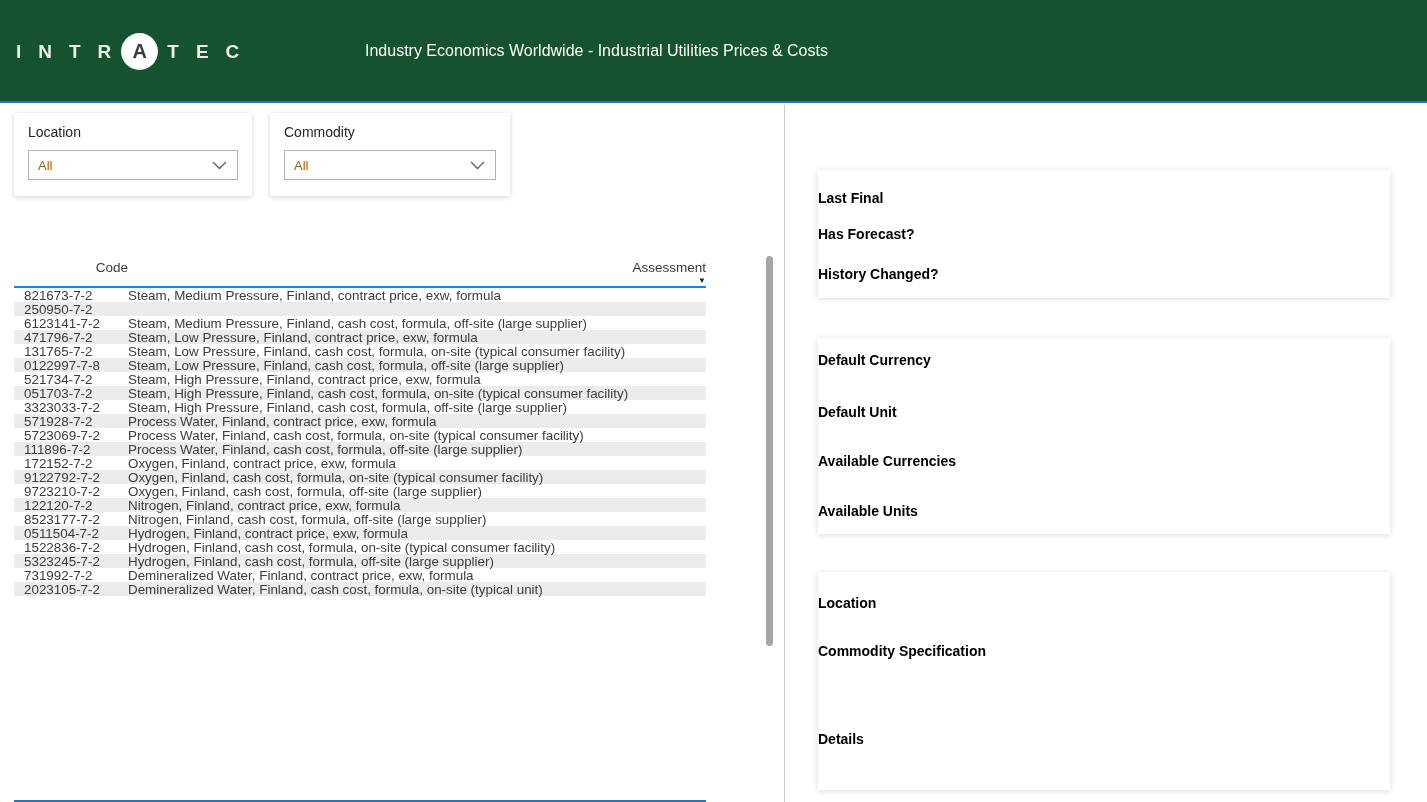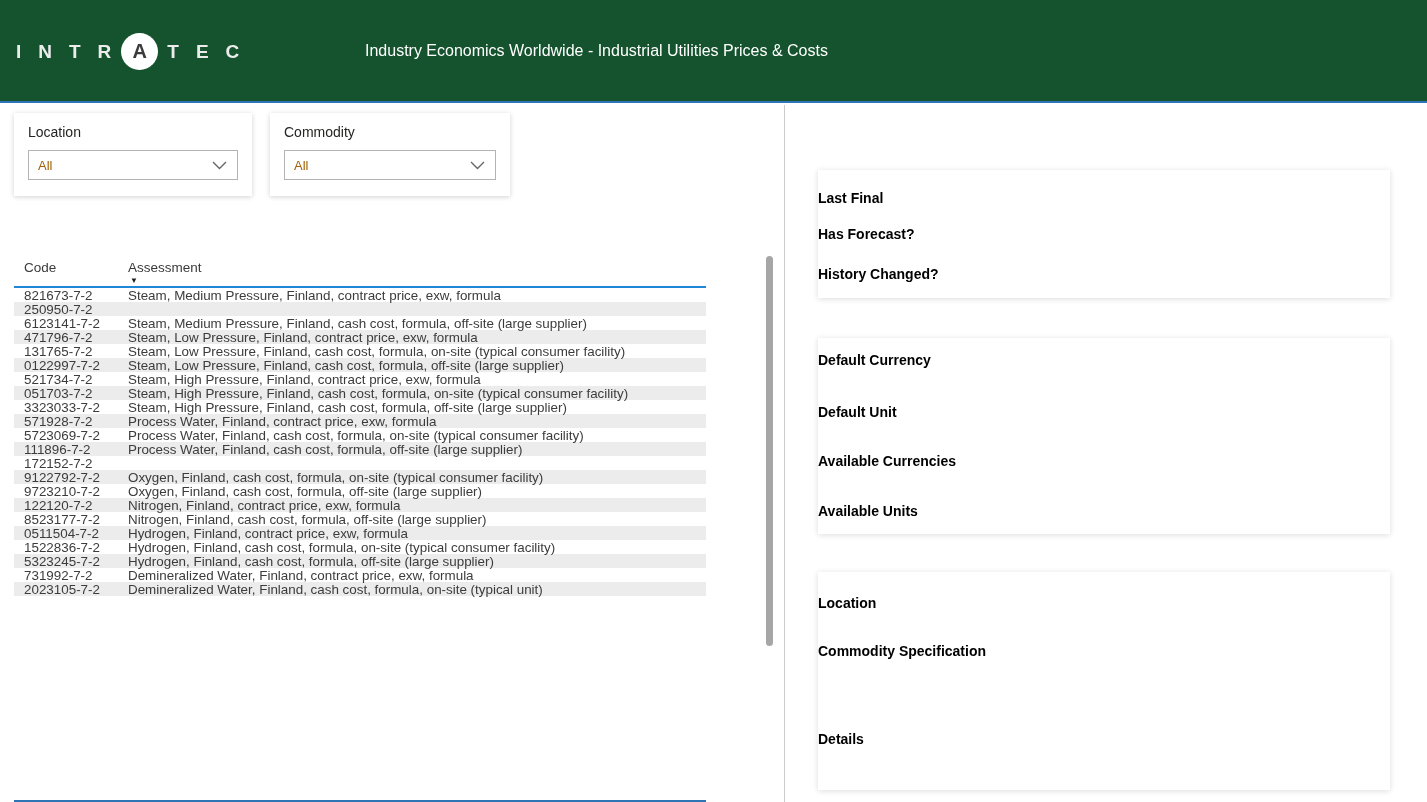--- a/index.html
+++ b/index.html
@@ -46,21 +46,21 @@
     padding:0 10px 0 9px; font-size:13px; color:#a16207;
   }
   .chev { width:15px; height:9px; display:block; }
 
   
   .table { position:absolute; left:14px; top:256px; width:692px; }
   .thead {
     display:flex; height:32px; border-bottom:2px solid #1f87d8;
     font-size:13.5px; color:#3a3a3a; cursor:pointer;
   }
-  .th { padding-top:4px; }
+  .th { padding-top:4px;text-align:right; }
   .th-code { width:114px; padding-left:10px; flex:none; }
   .th-assessment { flex:1; }
   .sort-icon { display:block; font-size:8px; line-height:9px; color:#1f1f1f; margin:1px 0 0 2px; }
   .tbody { width:100%; }
   .trow { display:flex; align-items:center; height:14px; font-size:13.4px; color:#3c3c3c;justify-content:space-between; }
   .trow:nth-child(even) { background:#ececec; }
   .td-code { width:114px; padding-left:10px; flex:none; white-space:nowrap; }
   .td-assessment { flex:1; white-space:nowrap; overflow:hidden; }
 
   .table-bottom-line {
@@ -141,21 +141,21 @@
       </div>
       <div class="trow">
         <div class="td-code">471796-7-2</div>
         <div class="td-assessment">Steam, Low Pressure, Finland, contract price, exw, formula</div>
       </div>
       <div class="trow">
         <div class="td-code">131765-7-2</div>
         <div class="td-assessment">Steam, Low Pressure, Finland, cash cost, formula, on-site (typical consumer facility)</div>
       </div>
       <div class="trow">
-        <div class="td-code">0122997-7-2</div>
+        <div class="td-code">0122997-7-8</div>
         <div class="td-assessment">Steam, Low Pressure, Finland, cash cost, formula, off-site (large supplier)</div>
       </div>
       <div class="trow">
         <div class="td-code">521734-7-2</div>
         <div class="td-assessment">Steam, High Pressure, Finland, contract price, exw, formula</div>
       </div>
       <div class="trow">
         <div class="td-code">051703-7-2</div>
         <div class="td-assessment">Steam, High Pressure, Finland, cash cost, formula, on-site (typical consumer facility)</div>
       </div>
@@ -170,20 +170,21 @@
       <div class="trow">
         <div class="td-code">5723069-7-2</div>
         <div class="td-assessment">Process Water, Finland, cash cost, formula, on-site (typical consumer facility)</div>
       </div>
       <div class="trow">
         <div class="td-code">111896-7-2</div>
         <div class="td-assessment">Process Water, Finland, cash cost, formula, off-site (large supplier)</div>
       </div>
       <div class="trow">
         <div class="td-code">172152-7-2</div>
+        <div class="td-assessment">Oxygen, Finland, contract price, exw, formula</div>
       </div>
       <div class="trow">
         <div class="td-code">9122792-7-2</div>
         <div class="td-assessment">Oxygen, Finland, cash cost, formula, on-site (typical consumer facility)</div>
       </div>
       <div class="trow">
         <div class="td-code">9723210-7-2</div>
         <div class="td-assessment">Oxygen, Finland, cash cost, formula, off-site (large supplier)</div>
       </div>
       <div class="trow">

